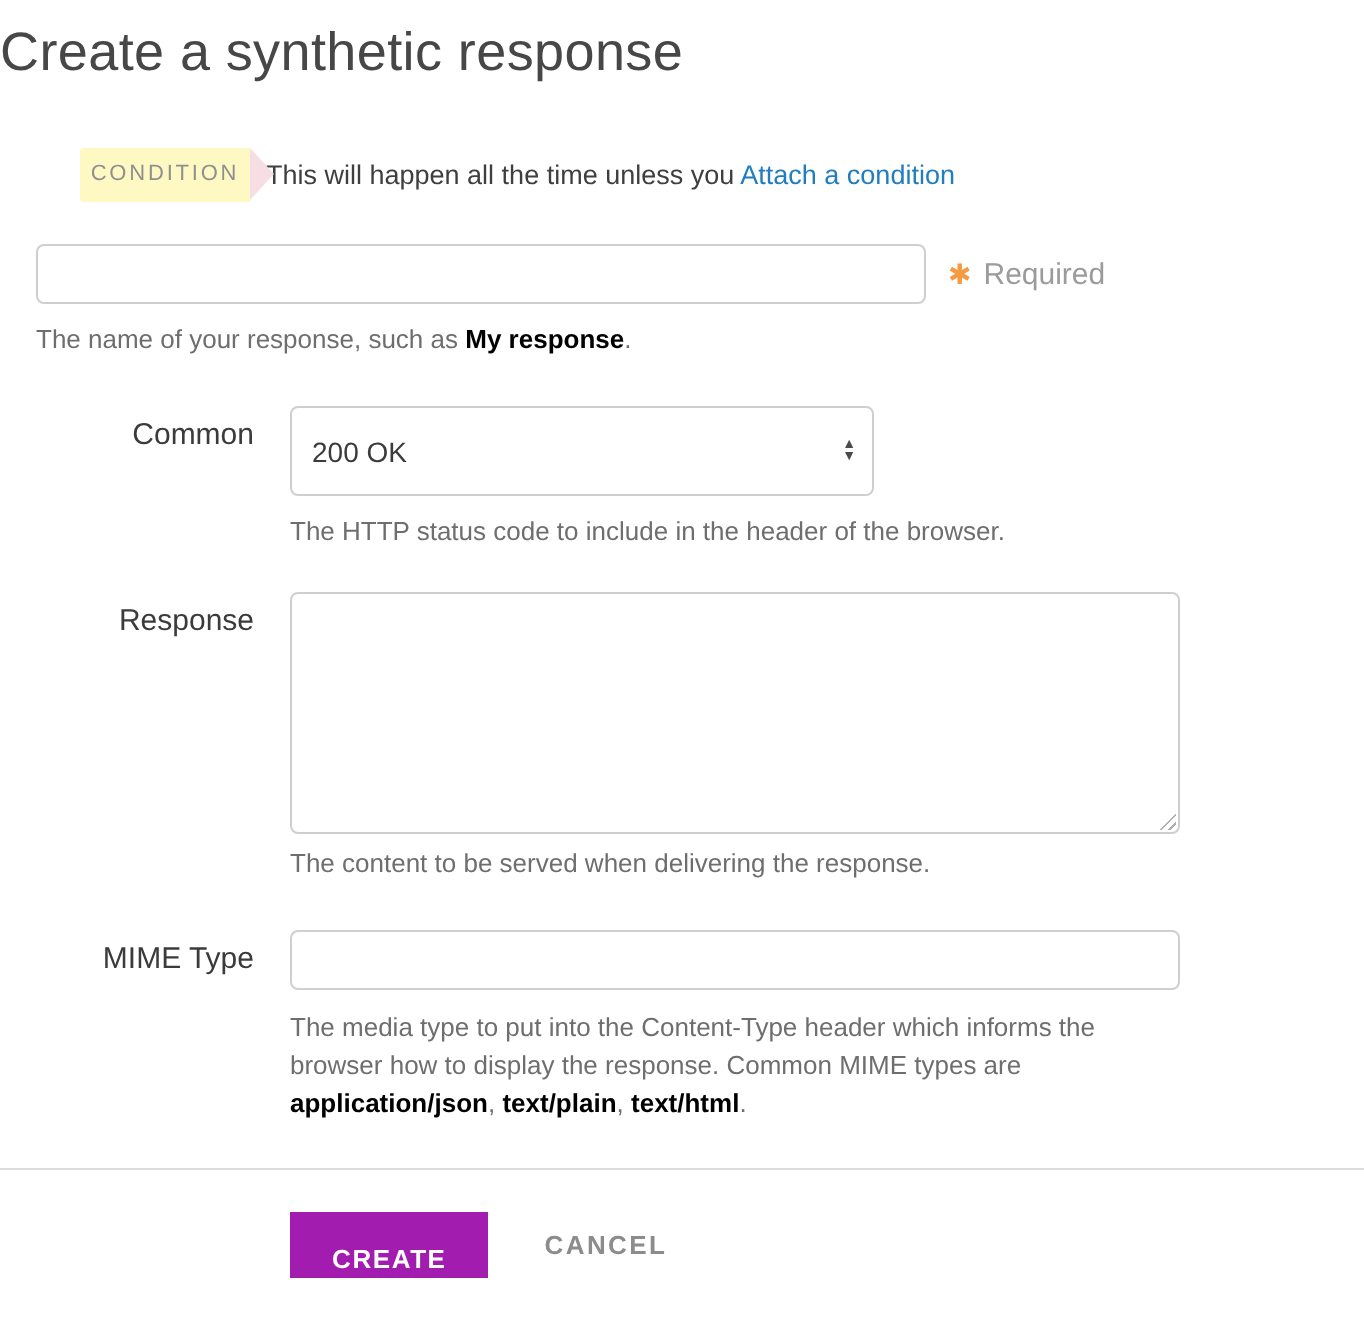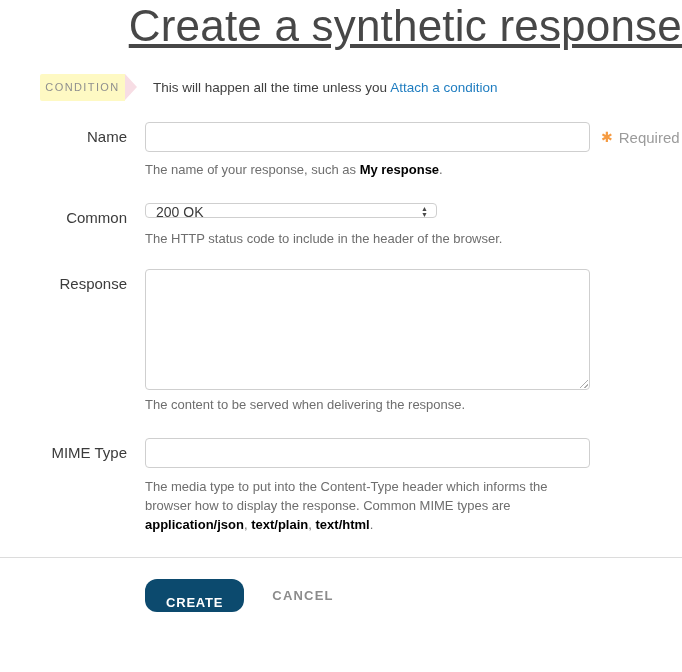--- a/index.html
+++ b/index.html
@@ -6,23 +6,23 @@
   html, body { background: #ffffff; }
   body {
     width: 682px; height: 672px; overflow: hidden;
     font-family: "Liberation Sans", "DejaVu Sans", sans-serif;
     color: #3f3f3f;
   }
   .page { width: 682px; height: 672px; display: flex; flex-direction: column; }
 
   
   .title {
-    margin-top: 8px; text-align: right;
-    font-size: 44px; font-weight: 300; color: #474747;
-    line-height: 36px; letter-spacing: 0.2px; text-decoration: underline;
+    margin-top: 8px; text-align: left;
+    font-size: 27px; font-weight: 300; color: #474747;
+    line-height: 36px; letter-spacing: 0.2px;
   }
   .subtitle {
     margin-top: 10px; text-align: center;
     font-size: 13.5px; color: #3f3f3f; line-height: 16px;
   }
   a.link { color: #1f7dc0; text-decoration: none; cursor: pointer; }
   .link-color { color: #1f7dc0; }
 
   
   .condition-row {
@@ -34,21 +34,21 @@
     background: #fef9c3; color: #8f8f8f;
     font-size: 11px; letter-spacing: 1.4px; text-align: center;
     border-radius: 2px 0 0 2px; flex-shrink: 0;
   }
   .ribbon::after {
     content: ""; position: absolute; left: 100%; top: 0;
     border-top: 13.5px solid transparent;
     border-bottom: 13.5px solid transparent;
     border-left: 12px solid #f7dde4;
   }
-  .condition-text { margin-left: 28px; font-size: 13.5px; color: #3f3f3f; }
+  .condition-text { margin-left: 8px; font-size: 13.5px; color: #3f3f3f; }
 
   
   .form-row { display: flex; align-items: flex-start; }
   .row-name     { margin-top: 21px; }
   .row-status   { margin-top: 24px; }
   .row-mime     { margin-top: 24px; }
   .row-response { margin-top: 21px; }
   .label-col {
     width: 127px; text-align: right; flex-shrink: 0;
     font-size: 15px; color: #3b3b3b; line-height: 30px;
@@ -71,21 +71,21 @@
   .help b { font-weight: bold; color: #000000; }
 
   
   .required-wrap { display: flex; align-items: center; height: 30px; margin-left: 11px; }
   .req-star { color: #f59b42; font-size: 14px; font-weight: bold; }
   .req-text { margin-left: 6px; font-size: 15px; color: #9b9b9b; }
 
   
   .select-wrap { position: relative; width: 292px; }
   select {
-    width: 292px; height: 15px; -webkit-appearance: none; appearance: none;
+    width: 292px; height: 45px; -webkit-appearance: none; appearance: none;
     border: 1px solid #cfcfcf; border-radius: 4px; background: #fff;
     padding: 0 26px 0 10px; font-size: 14px; color: #3b3b3b;
     font-family: "Liberation Sans", "DejaVu Sans", sans-serif; outline: none;
   }
   .stepper {
     position: absolute; right: 9px; top: 50%; transform: translateY(-50%);
     display: flex; flex-direction: column; align-items: center;
     pointer-events: none; color: #4a4a4a;
   }
   .stepper span { font-size: 7px; line-height: 6px; display: block; }
@@ -104,22 +104,22 @@
     background: repeating-linear-gradient(-45deg,
       transparent, transparent 2px, #adadad 2px, #adadad 3px);
     clip-path: polygon(100% 0, 100% 100%, 0 100%);
     pointer-events: none;
   }
 
   
   .divider { margin-top: 23px; border-top: 1px solid #dcdcdc; width: 682px; }
   .button-row { margin-top: 21px; margin-left: 145px; display: flex; align-items: center; }
   .btn-create {
-    height: 33px; padding: 16px 21px; border: none; border-radius: 12px;
-    background: #0c4a6e; color: #ffffff;
+    height: 33px; padding: 16px 21px; border: none; border-radius: 0;
+    background: #a21caf; color: #ffffff;
     font-size: 13px; font-weight: bold; letter-spacing: 0.8px;
     font-family: "Liberation Sans", "DejaVu Sans", sans-serif; cursor: pointer;
   }
   .btn-cancel {
     margin-left: 28px; background: none; border: none; cursor: pointer;
     font-size: 13px; font-weight: bold; letter-spacing: 1.2px; color: #8c8c8c;
     font-family: "Liberation Sans", "DejaVu Sans", sans-serif;
   }
 </style>
 </head>
@@ -131,21 +131,20 @@
 
 
   <div class="condition-row">
     <div class="ribbon">CONDITION</div>
     <div class="condition-text">
       <span>This will happen all the time unless you </span><a class="link">Attach a condition</a>
     </div>
   </div>
 
   <div class="form-row row-name">
-    <div class="label-col">Name</div>
     <div class="control-col">
       <input type="text" value="" style="">
       <div class="help">
         <span>The name of your response, such as </span><b>My response</b><span>.</span>
       </div>
     </div>
     <div class="required-wrap">
       <span class="req-star">✱</span>
       <span class="req-text">Required</span>
     </div>

